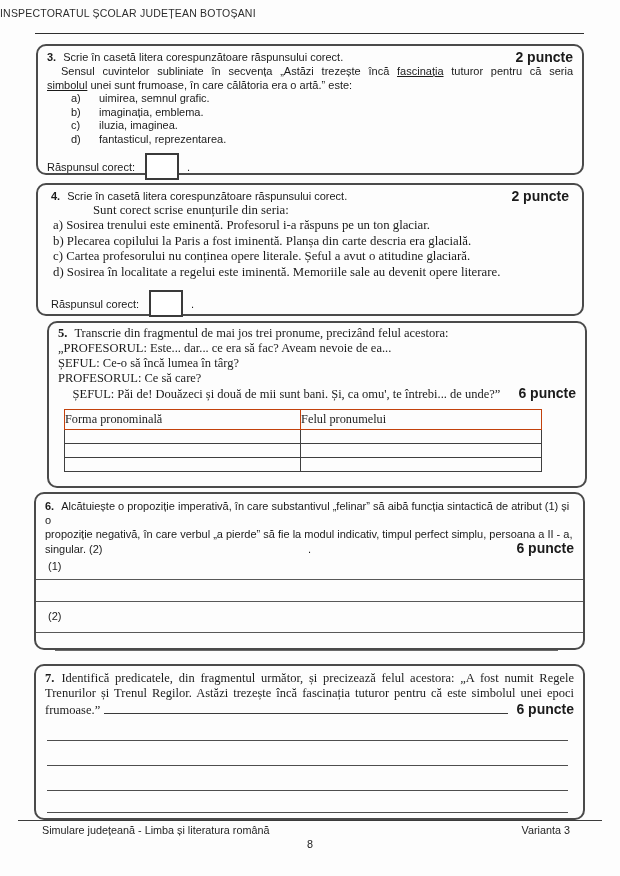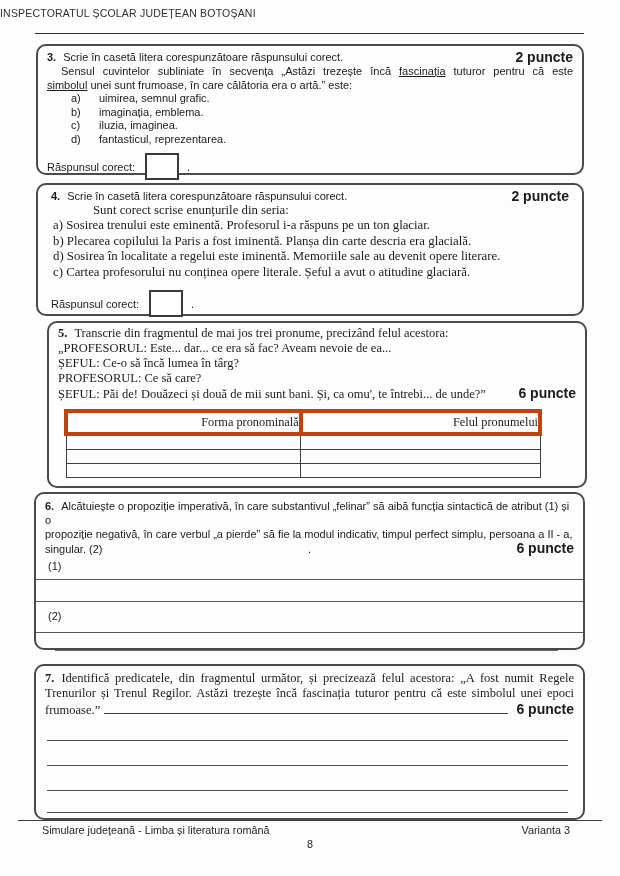--- a/index.html
+++ b/index.html
@@ -32,23 +32,23 @@
   .option .letter{width:28px;flex:none;}
 
   .answer-row{display:flex;align-items:center;font-size:11px;margin-top:7px;
               font-family:"Liberation Sans",sans-serif;}
   .answer-box{width:30px;height:23px;border:2px solid #3a3a3a;margin:0 8px 0 10px;background:#fff;}
 
   .serif-line{line-height:15px;}
   .q4-intro{font-family:"Liberation Serif",serif;font-size:12.8px;line-height:15px;margin-left:42px;}
   .q4-item{font-family:"Liberation Serif",serif;font-size:12.8px;line-height:15.5px;margin-left:2px;}
 
-  .q5-lastline{display:flex;justify-content:space-between;align-items:baseline;line-height:15px;}
+  .q5-lastline{display:flex;justify-content:flex-end;align-items:baseline;line-height:15px;gap:18px;}
   .q5-table{border-collapse:collapse;margin:7px 0 0 6px;width:478px;table-layout:fixed;}
-  .q5-table th{border:4px solid #c2410c;font-weight:normal;font-size:12.3px;text-align:right;
+  .q5-table th{border:1px solid #c2410c;font-weight:normal;font-size:12.3px;text-align:left;
                height:19px;padding:0;font-family:"Liberation Serif",serif;}
   .q5-table td{border:1px solid #3f3f3f;height:13px;padding:0;}
 
   .q6-line3{display:flex;align-items:baseline;font-size:11px;line-height:14px;}
   .stray{flex:1;text-align:center;font-size:11px;}
   .blank-label{font-size:11px;line-height:13px;margin:4px 0 0 3px;}
   .rule-full{border-top:1.6px solid #585858;margin:6px -9px 0;}
   .rule-full.gap2{margin-top:21px;}
   .rule-full.gap3{margin-top:9px;}
   .rule-inset{border-top:1.8px solid #6a6a6a;margin:17px 16px 0 10px;}
@@ -73,21 +73,21 @@
   <div class="header-rule"></div>
 
   <div class="qbox" id="box3">
     <div class="q-head">
       <span>
         <span class="q-num">3.</span><span>Scrie în casetă litera corespunzătoare răspunsului corect.</span>
       </span>
       <span class="points">2 puncte</span>
     </div>
     <div class="body-line just indent">
-      <span>Sensul cuvintelor subliniate în secvența „Astăzi trezește încă </span><span class="uw">fascinația</span><span> tuturor pentru că este</span>
+      <span>Sensul cuvintelor subliniate în secvența „Astăzi trezește încă </span><span class="uw">fascinația</span><span> tuturor pentru că seria</span>
     </div>
     <div class="body-line">
       <span class="uw">simbolul</span><span> unei sunt frumoase, în care călătoria era o artă.”  este:</span>
     </div>
     <div class="option">
       <span class="letter">a)</span>
       <span>uimirea, semnul grafic.</span>
     </div>
     <div class="option">
       <span class="letter">b)</span>
@@ -111,22 +111,22 @@
   <div class="qbox" id="box4">
     <div class="q-head">
       <span>
         <span class="q-num">4.</span><span>Scrie în casetă litera corespunzătoare răspunsului corect.</span>
       </span>
       <span class="points">2 puncte</span>
     </div>
     <div class="q4-intro">Sunt corect scrise enunțurile din seria:</div>
     <div class="q4-item">a) Sosirea trenului este eminentă. Profesorul i-a răspuns pe un ton glaciar.</div>
     <div class="q4-item">b) Plecarea copilului la Paris a fost iminentă. Planșa din carte descria era glacială.</div>
+    <div class="q4-item">c) Cartea profesorului nu conținea opere literale. Șeful a avut o atitudine glaciară.</div>
     <div class="q4-item">d) Sosirea în localitate a regelui este iminentă. Memoriile sale au devenit opere literare.</div>
-    <div class="q4-item">c) Cartea profesorului nu conținea opere literale. Șeful a avut o atitudine glaciară.</div>
     <div class="answer-row" style="margin-top:10px">
       <span>Răspunsul corect:</span>
       <span class="answer-box"></span>
       <span>.</span>
     </div>
   </div>
 
   <div class="qbox" id="box5">
     <div class="serif-line">
       <span class="q-num">5.</span><span>Transcrie din fragmentul de mai jos trei pronume, precizând felul acestora:</span>

